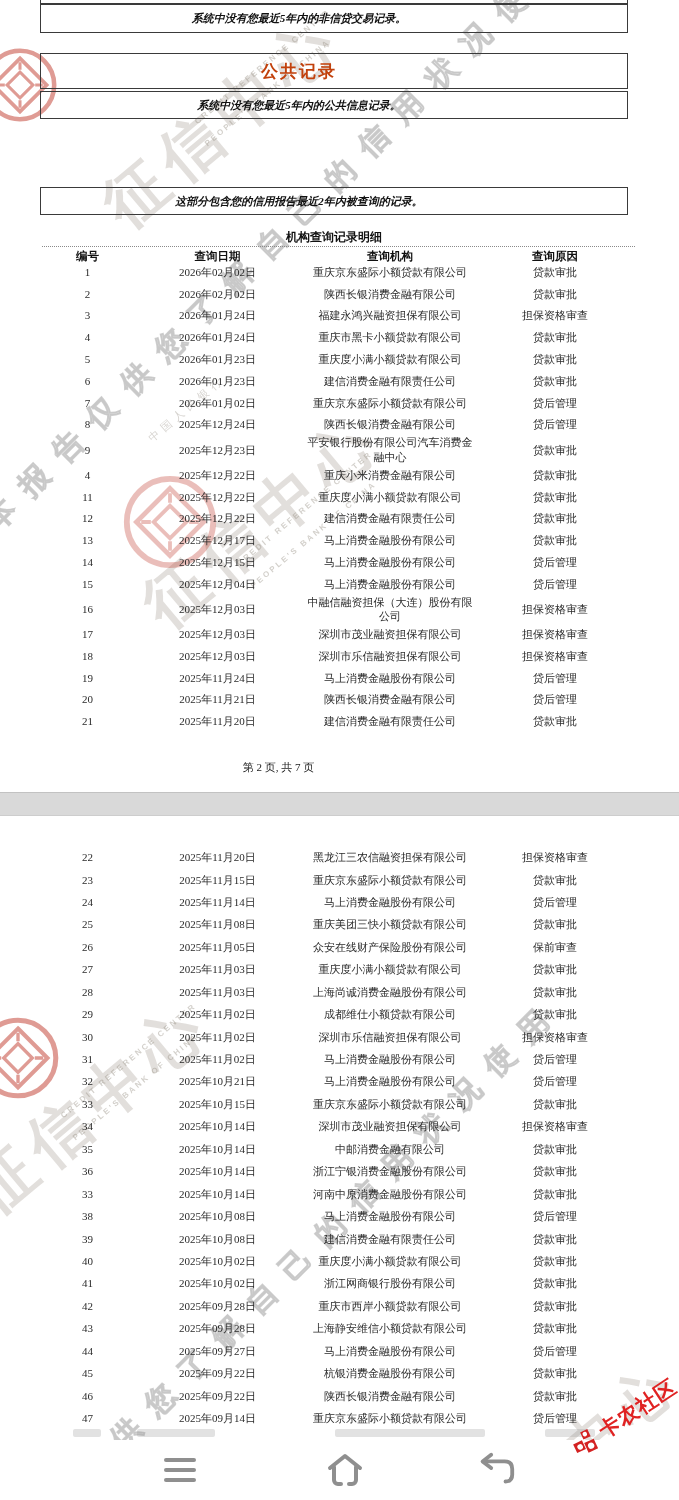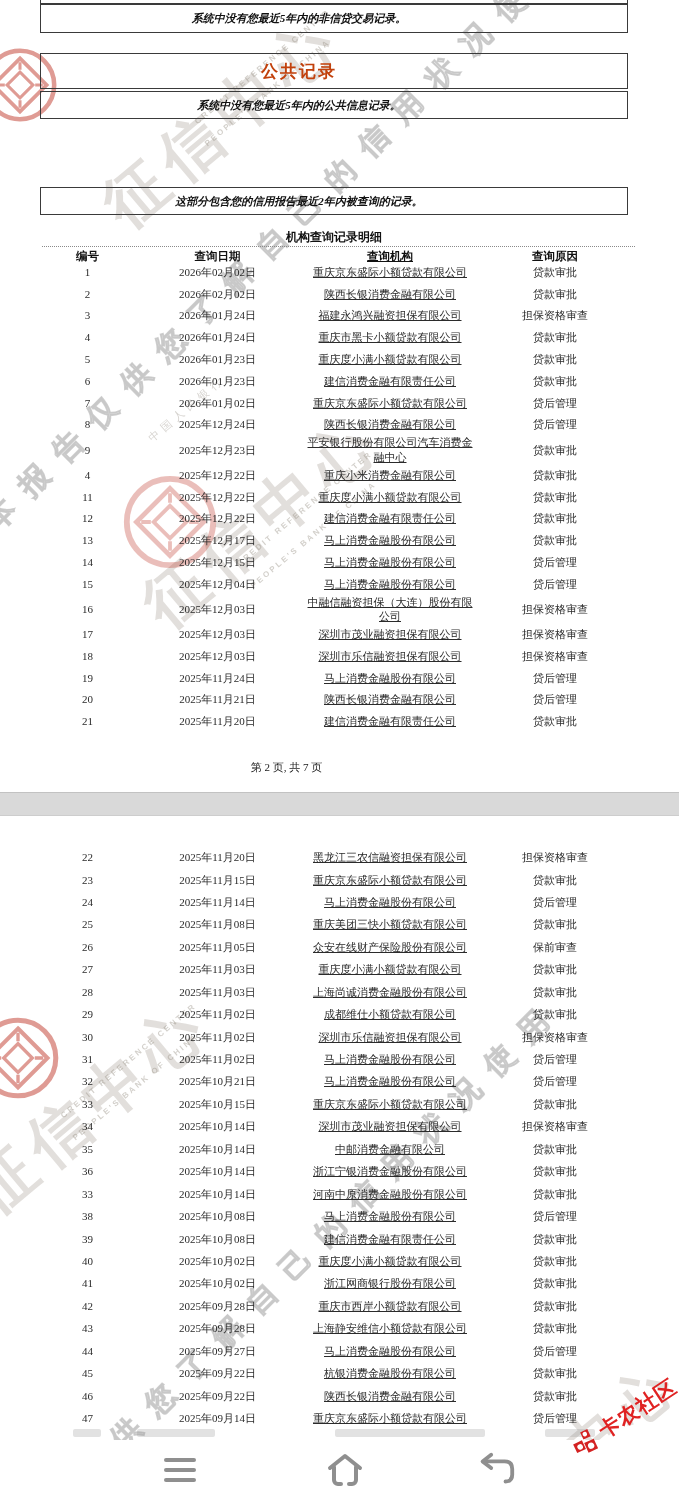--- a/index.html
+++ b/index.html
@@ -42,25 +42,25 @@
   .hdr-row,.rows .row{display:flex;align-items:center;}
   .hdr-row{position:absolute;left:45px;width:590px;top:249px;font-weight:700;font-size:11.5px;color:#111;}
   .rows{position:absolute;left:45px;width:590px;display:flex;flex-direction:column;}
   #p1rows{top:261px;}
   #p2rows{top:31px;justify-content:center;}
   .row{font-size:11px;color:#2b2b2b;line-height:1.3;}
   #p1rows .row{min-height:21.8px;}
   #p2rows .row{min-height:22.45px;}
   .c1{width:85px;text-align:center;}
   .c2{width:175px;text-align:center;}
-  .c3{width:170px;text-align:center;text-decoration:underline;}
+  .c3{width:170px;text-align:center;}
   .c4{width:160px;text-align:center;}
 
   .pagenum{position:absolute;left:0;top:760px;width:629px;text-align:center;
-           padding-right:72px;box-sizing:border-box;font-size:11px;color:#222;margin-left:8px;}
+           padding-right:72px;box-sizing:border-box;font-size:11px;color:#222;}
 
   
   .faderow{position:absolute;left:45px;width:590px;top:614px;height:9px;opacity:.25;filter:blur(.6px);}
   .faderow span{position:absolute;top:0;height:8px;background:#8f8f8f;border-radius:2px;display:block;}
 
   
   .navbar{position:absolute;left:0;top:1440px;width:679px;height:60px;background:#fff;z-index:3;}
   .navbtn{position:absolute;top:8px;width:44px;height:44px;display:flex;align-items:center;justify-content:center;}
   .nb-menu{left:158px;}
   .nb-home{left:323px;}

